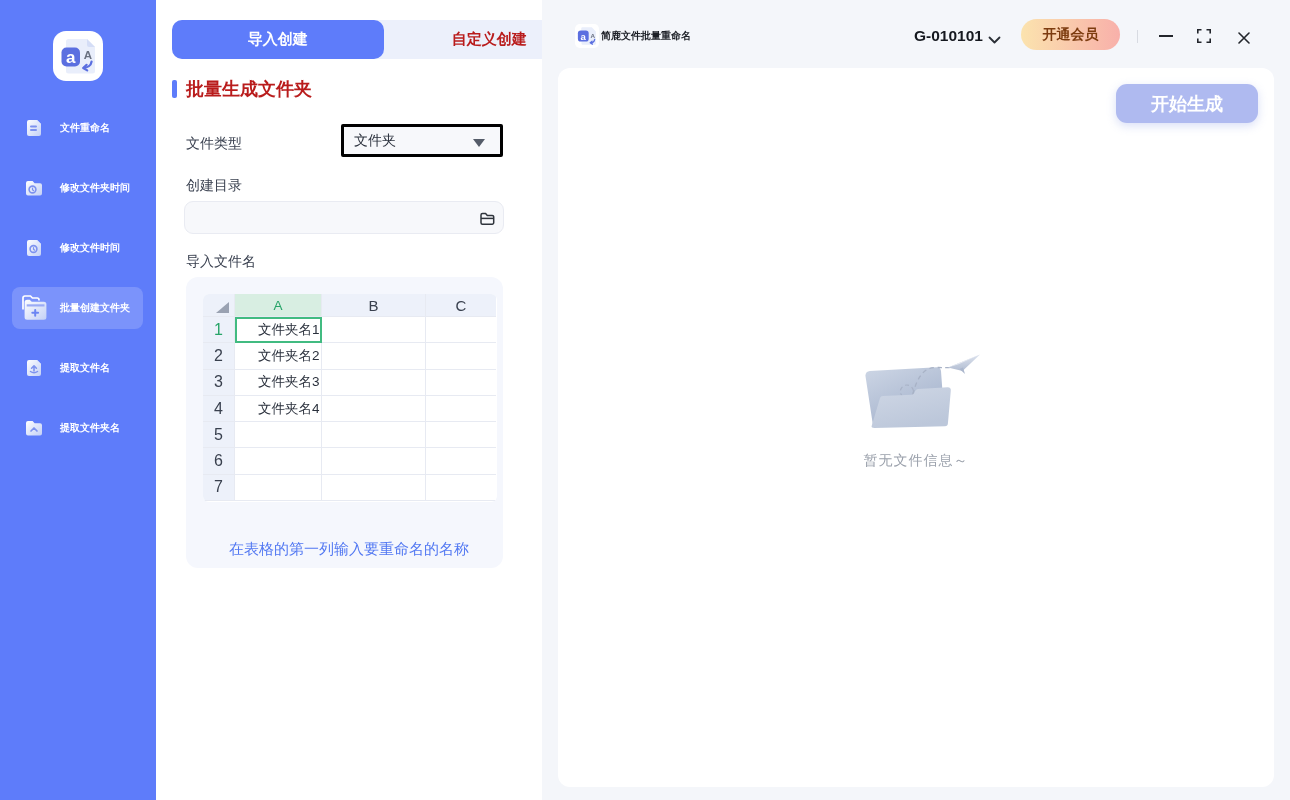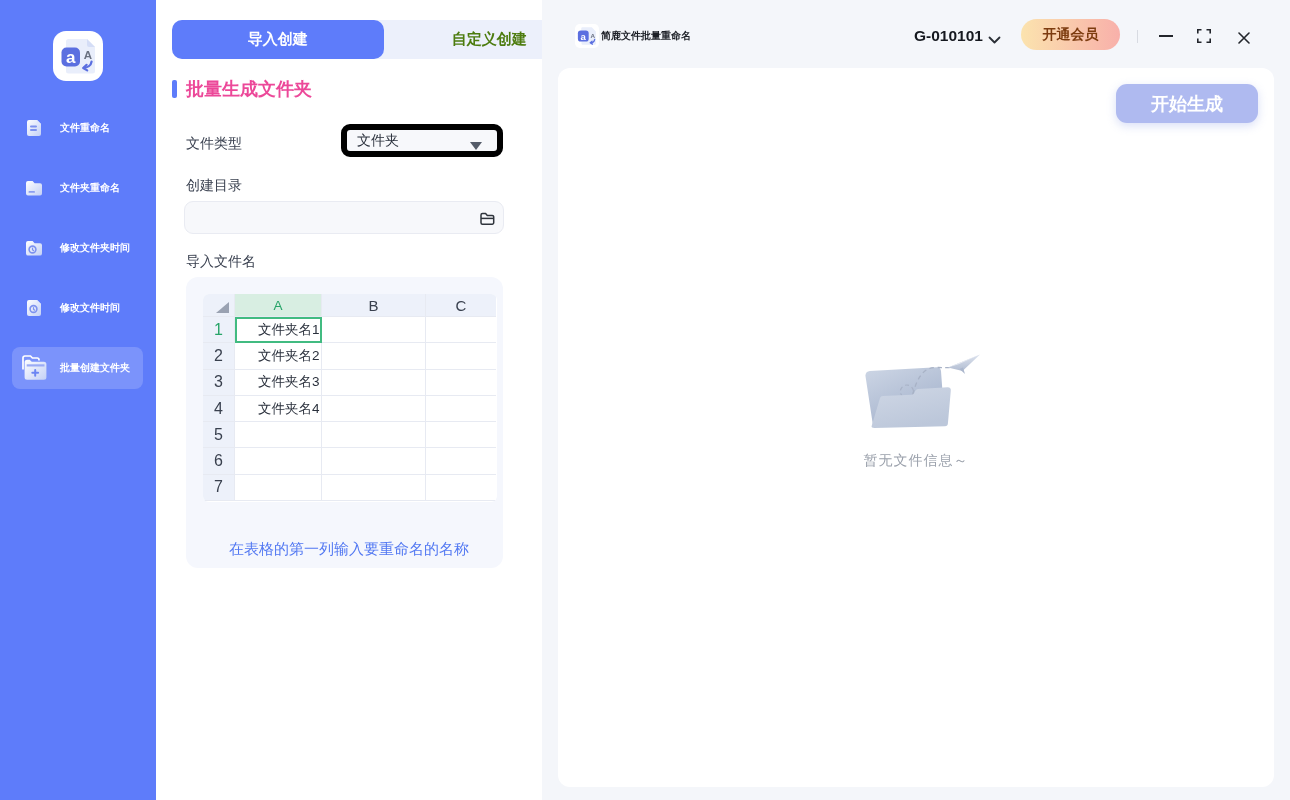--- a/index.html
+++ b/index.html
@@ -12,27 +12,27 @@
 .menu { position:absolute; top:98px; left:0; width:156px; }
 .mitem { position:relative; height:60px; display:flex; align-items:center; }
 .mitem .mic { position:absolute; left:24px; top:50%; margin-top:-10px; width:20px; height:20px; }
 .mitem .mtxt { position:absolute; left:60px; color:#ffffff; font-weight:bold; font-size:10px; white-space:nowrap; }
 .mitem.active::before { content:""; position:absolute; left:12px; top:9px; right:13px; bottom:9px; background:rgba(255,255,255,0.18); border-radius:8px; }
 .mic.actic { left:22px !important; width:25px !important; height:26px !important; margin-top:-13px !important; }
 
 
 .mid { position:absolute; left:156px; top:0; width:386px; height:800px; background:#fff; }
 .tabs { position:absolute; left:16px; top:20px; width:423px; height:39px; background:#ecf0fb; border-radius:10px; display:flex; }
-.tab { flex:1; display:flex; align-items:center; justify-content:center; font-size:15px; font-weight:bold; color:#4d7c0f; }
+.tab { flex:1; display:flex; align-items:center; justify-content:center; font-size:15px; font-weight:bold; color:#b91c1c; }
 .tab.on { background:#5e7cfa; color:#fff; border-radius:10px; }
 .mtitle { position:absolute; left:16px; top:77px; display:flex; align-items:center; }
 .mtitle .bar { width:5px; height:18px; background:#5e7cfa; border-radius:2px; margin-right:9px; }
-.mtitle .t { font-size:18px; font-weight:bold; color:#ec4899; }
+.mtitle .t { font-size:18px; font-weight:bold; color:#b91c1c; }
 .flabel { position:absolute; left:30px; font-size:14px; color:#3a4150; }
-.seltype { position:absolute; left:185px; top:124px; width:162px; height:33px; background:#f7f8fb; border:6px solid #000000; border-radius:9px; display:flex; align-items:center; }
+.seltype { position:absolute; left:185px; top:124px; width:162px; height:33px; background:#f7f8fb; border:3px solid #000000; border-radius:2px; display:flex; align-items:center; }
 .seltype .st { margin-left:10px; font-size:14px; color:#2a303c; }
 .seltype .tri { position:absolute; right:15px; top:12px; width:0; height:0; border-left:6.5px solid transparent; border-right:6.5px solid transparent; border-top:8.5px solid #555c69; }
 .dirinput { position:absolute; left:28px; top:201px; width:320px; height:33px; background:#f7f8fb; border:1px solid #e9ebf2; border-radius:9px; }
 .dirinput svg { position:absolute; right:7px; top:8px; }
 .tblwrap { position:absolute; left:30px; top:277px; width:317px; height:291px; background:#f5f7fd; border-radius:12px; }
 .grid { position:absolute; left:17px; top:17px; width:294px; height:208px; border-radius:6px; overflow:hidden; background:#fff; }
 .grow { display:flex; }
 .gcell { border-right:1px solid #e7eaf2; border-bottom:1px solid #e7eaf2; flex:none; }
 .ghead { height:23px; background:#edf1fa; display:flex; align-items:center; justify-content:center; font-size:15px; color:#39404e; }
 .gnum { width:32px; background:#edf1fa; display:flex; align-items:center; justify-content:center; font-size:16px; color:#39404e; height:26.3px; }
@@ -95,29 +95,20 @@
         <rect x="6" y="7.5" width="7" height="2" rx="1" fill="#7d92ef"></rect>
               <rect x="6" y="11" width="7" height="2" rx="1" fill="#7d92ef"></rect>
             </svg>
       </span>
           <span class="mtxt">文件重命名</span>
         </div>
       <div class="mitem">
           <span class="mic">
         <svg width="20" height="20" viewBox="0 0 20 20">
               <path d="M2 5 a2 2 0 0 1 2-2 h4.6 l2 2.2 H16 a2 2 0 0 1 2 2 v8.3 a2 2 0 0 1 -2 2 H4 a2 2 0 0 1 -2-2 z" fill="url(#lg1)"></path>
-        <rect x="4.5" y="13" width="6.5" height="1.8" rx="0.9" fill="#8b9ef1"></rect>
-            </svg>
-      </span>
-          <span class="mtxt">文件夹重命名</span>
-        </div>
-      <div class="mitem">
-          <span class="mic">
-        <svg width="20" height="20" viewBox="0 0 20 20">
-              <path d="M2 5 a2 2 0 0 1 2-2 h4.6 l2 2.2 H16 a2 2 0 0 1 2 2 v8.3 a2 2 0 0 1 -2 2 H4 a2 2 0 0 1 -2-2 z" fill="url(#lg1)"></path>
         <circle cx="8.5" cy="11.5" r="3.4" fill="none" stroke="#7d92ef" stroke-width="1.6"></circle>
         <path d="M8.5 10.1 v1.6 l1.2 1" fill="none" stroke="#7d92ef" stroke-width="1.2" stroke-linecap="round"></path>
             </svg>
       </span>
           <span class="mtxt">修改文件夹时间</span>
         </div>
       <div class="mitem">
           <span class="mic">
         <svg width="20" height="20" viewBox="0 0 20 20">
               <path d="M3 4 a2 2 0 0 1 2-2 h8 l4 4 v10 a2 2 0 0 1 -2 2 H5 a2 2 0 0 1 -2-2 z" fill="url(#lg1)"></path>
@@ -131,20 +122,40 @@
       <div class="mitem active">
           <span class="mic actic">
         <svg width="25" height="26" viewBox="0 0 25 26">
         <path d="M1 14.5 V2.8 a1.8 1.8 0 0 1 1.8-1.8 h5.7 l1.9 2 h4.8 a1.8 1.8 0 0 1 1.8 1.8 v0.7" fill="none" stroke="#fff" stroke-width="1.7"></path>
         <path d="M2.6 7.2 a2.5 2.5 0 0 1 2.5-2.5 h2.6 l2 2.1 h12.2 a2.5 2.5 0 0 1 2.5 2.5 v13 a2.5 2.5 0 0 1 -2.5 2.5 H5.1 a2.5 2.5 0 0 1 -2.5-2.5 z" fill="url(#lg1)"></path>
         <path d="M4.7 10.4 h17.8" stroke="#9aabf5" stroke-width="2.2"></path>
         <path d="M13.2 14.9 v5.8 M10.3 17.8 h5.8" stroke="#6b85f3" stroke-width="2" stroke-linecap="round"></path>
             </svg>
       </span>
           <span class="mtxt">批量创建文件夹</span>
+        </div>
+      <div class="mitem">
+          <span class="mic">
+        <svg width="20" height="20" viewBox="0 0 20 20">
+              <path d="M3 4 a2 2 0 0 1 2-2 h8 l4 4 v10 a2 2 0 0 1 -2 2 H5 a2 2 0 0 1 -2-2 z" fill="url(#lg1)"></path>
+        <path d="M13 2 l4 4 h-3.2 a0.8 0.8 0 0 1 -0.8 -0.8 z" fill="#dfe7fb"></path>
+        <path d="M10 13 v-5 m-2.4 2.2 l2.4-2.4 l2.4 2.4" fill="none" stroke="#7d92ef" stroke-width="1.6" stroke-linecap="round" stroke-linejoin="round"></path>
+        <path d="M6.5 13.5 q3.5 2.6 7 0" fill="none" stroke="#7d92ef" stroke-width="1.5" stroke-linecap="round"></path>
+            </svg>
+      </span>
+          <span class="mtxt">提取文件名</span>
+        </div>
+      <div class="mitem">
+          <span class="mic">
+        <svg width="20" height="20" viewBox="0 0 20 20">
+              <path d="M2 5 a2 2 0 0 1 2-2 h4.6 l2 2.2 H16 a2 2 0 0 1 2 2 v8.3 a2 2 0 0 1 -2 2 H4 a2 2 0 0 1 -2-2 z" fill="url(#lg1)"></path>
+        <path d="M7 13 l3-3 l3 3" fill="none" stroke="#7d92ef" stroke-width="1.7" stroke-linecap="round" stroke-linejoin="round"></path>
+            </svg>
+      </span>
+          <span class="mtxt">提取文件夹名</span>
         </div>
     </div>
   </div>
 
   <div class="mid">
     <div class="tabs">
         <div class="tab on">导入创建</div>
         <div class="tab">自定义创建</div>
       </div>
     <div class="mtitle">

